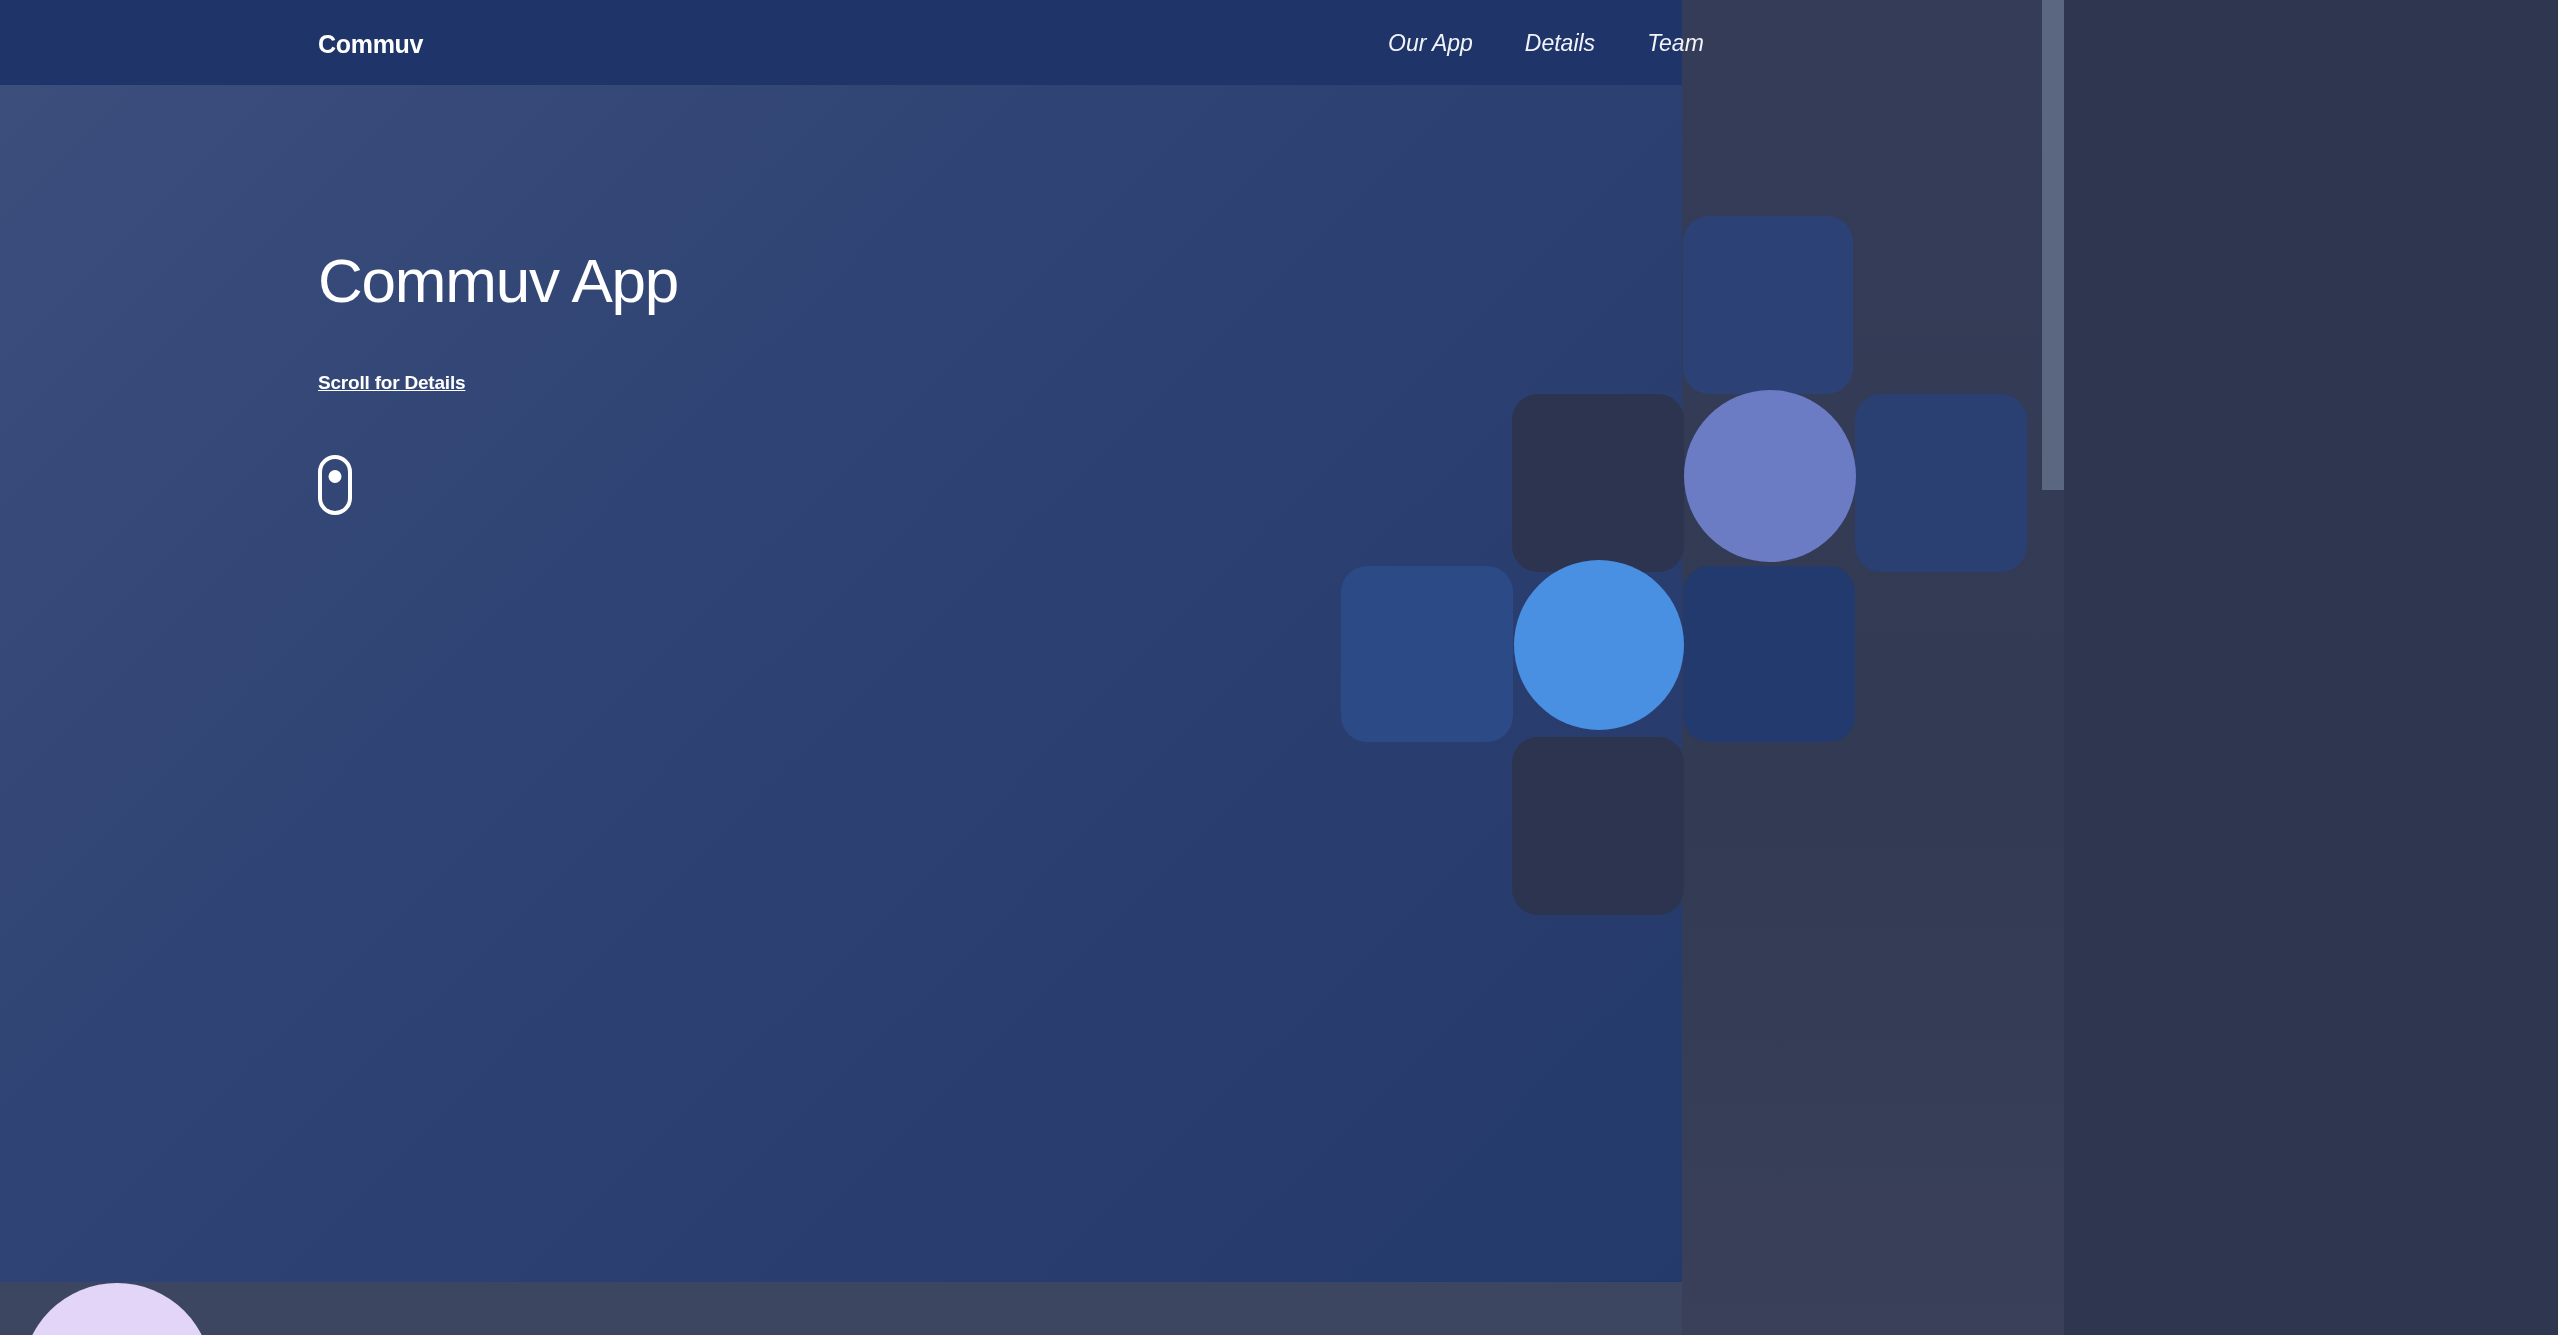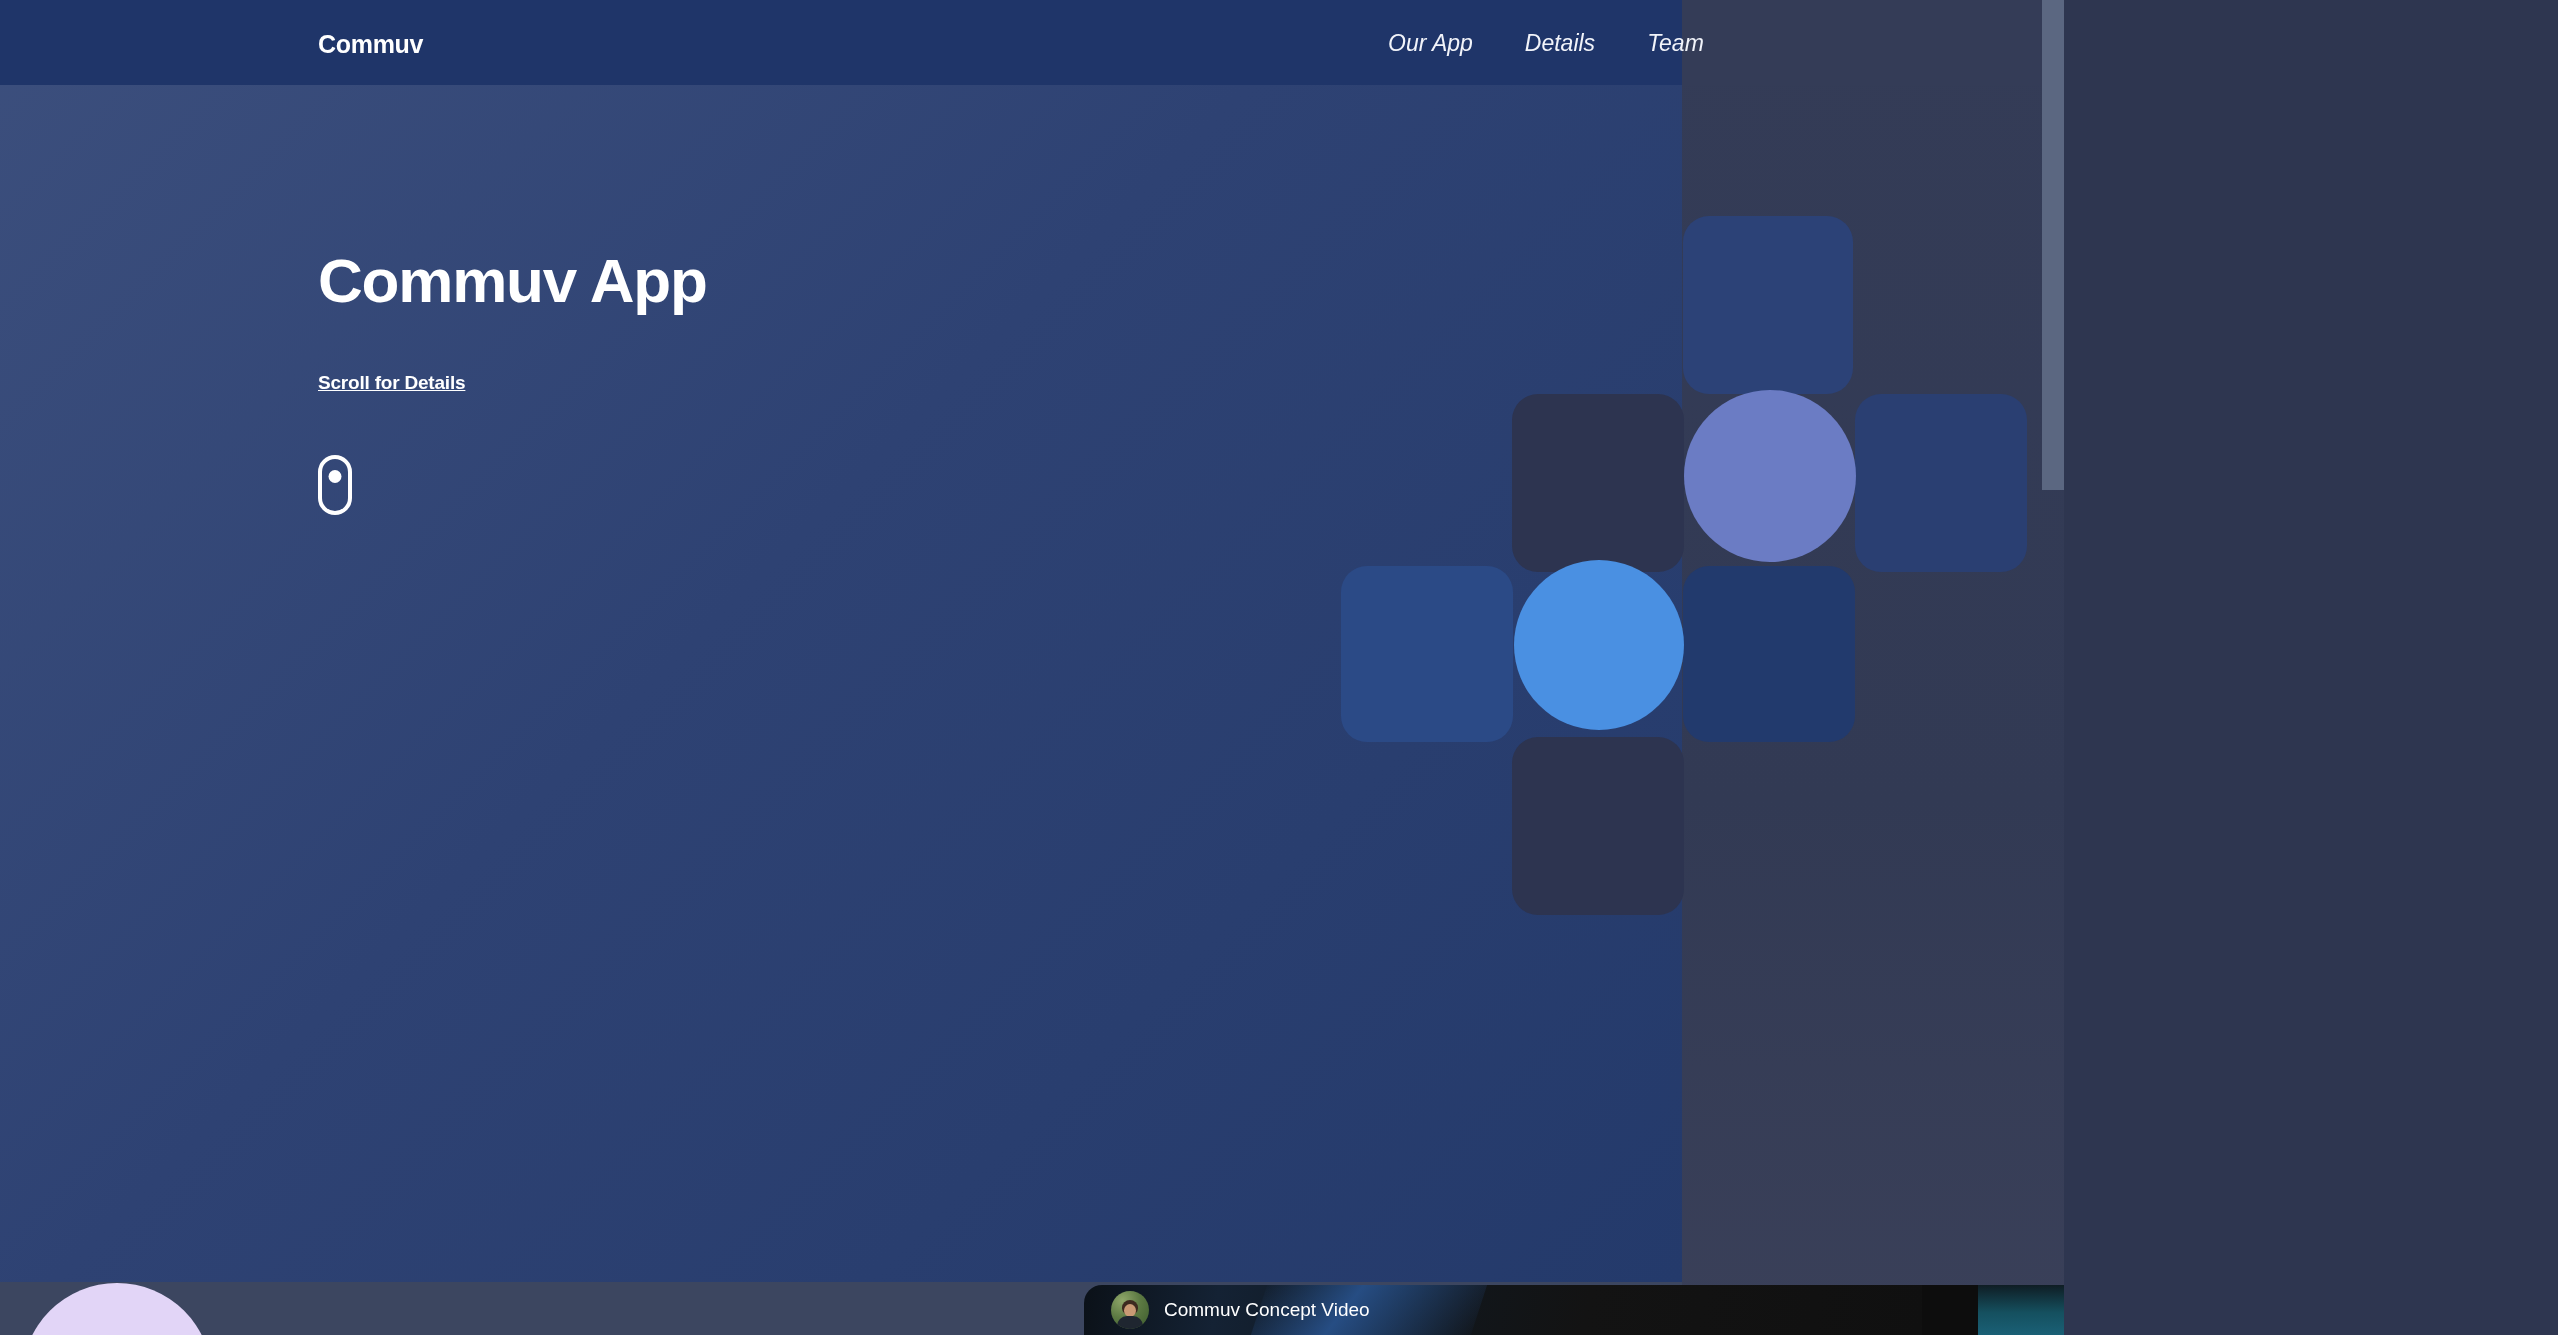--- a/index.html
+++ b/index.html
@@ -61,21 +61,21 @@
   .socials {
     position:absolute; left:2110px; top:24px;
     display:flex; gap:31px; align-items:center;
     z-index:30;
   }
   .social-ico { width:27px; height:27px; display:block; cursor:pointer; }
 
   
   .hero-title {
     position:absolute; left:318px; top:248px;
-    font-size:62px; font-weight:bold; color:#ffffff;
+    font-size:62px; font-weight:normal; color:#ffffff;
     letter-spacing:-1.2px; line-height:1.05;
     z-index:12;
   }
   .hero-sub {
     position:absolute; left:318px; top:372px;
     font-size:19px; font-weight:bold; color:#ffffff;
     letter-spacing:-0.2px;
     z-index:12;
     text-decoration:underline;
   }
@@ -247,37 +247,18 @@
       <path d="M27 5.4a10 10 0 0 1-2.9.8 5.1 5.1 0 0 0 2.2-2.8 10.2 10.2 0 0 1-3.2 1.2A5 5 0 0 0 14.4 9a14.3 14.3 0 0 1-10.4-5.3 5 5 0 0 0 1.6 6.7A5 5 0 0 1 3.3 9.8v.1a5 5 0 0 0 4 4.9 5 5 0 0 1-2.3.1 5 5 0 0 0 4.7 3.5A10.1 10.1 0 0 1 2 20.5a14.2 14.2 0 0 0 7.7 2.3c9.3 0 14.4-7.7 14.4-14.4V7.8A10.2 10.2 0 0 0 27 5.4z" fill="#4aa7ec"></path>
     </svg>
   </div>
 
   <h1 class="hero-title">Commuv App</h1>
   <div class="hero-sub">Scroll for Details</div>
   <div class="scroll-ind">
     <div class="scroll-dot"></div>
   </div>
 
-  <div class="video-strip">
-    <div class="video-card">
-      <div class="video-sheen"></div>
-      <div class="video-avatar">
-        <div class="av-head"></div>
-        <div class="av-face"></div>
-        <div class="av-body"></div>
-      </div>
-      <div class="video-title">Commuv Concept Video</div>
-    </div>
-    <div class="video-right">
-      <div class="video-right-dim-l"></div>
-      <div class="video-right-dim-r"></div>
-      <div class="copy-ico">
-        <div class="sq-back"></div>
-        <div class="sq-front"></div>
-      </div>
-    </div>
-  </div>
 
   <div class="scrollbar-track">
     <div class="scrollbar-thumb" id="sb-thumb" style="height: 490px;"></div>
   </div>
 
 </div>
 
 </body></html>

